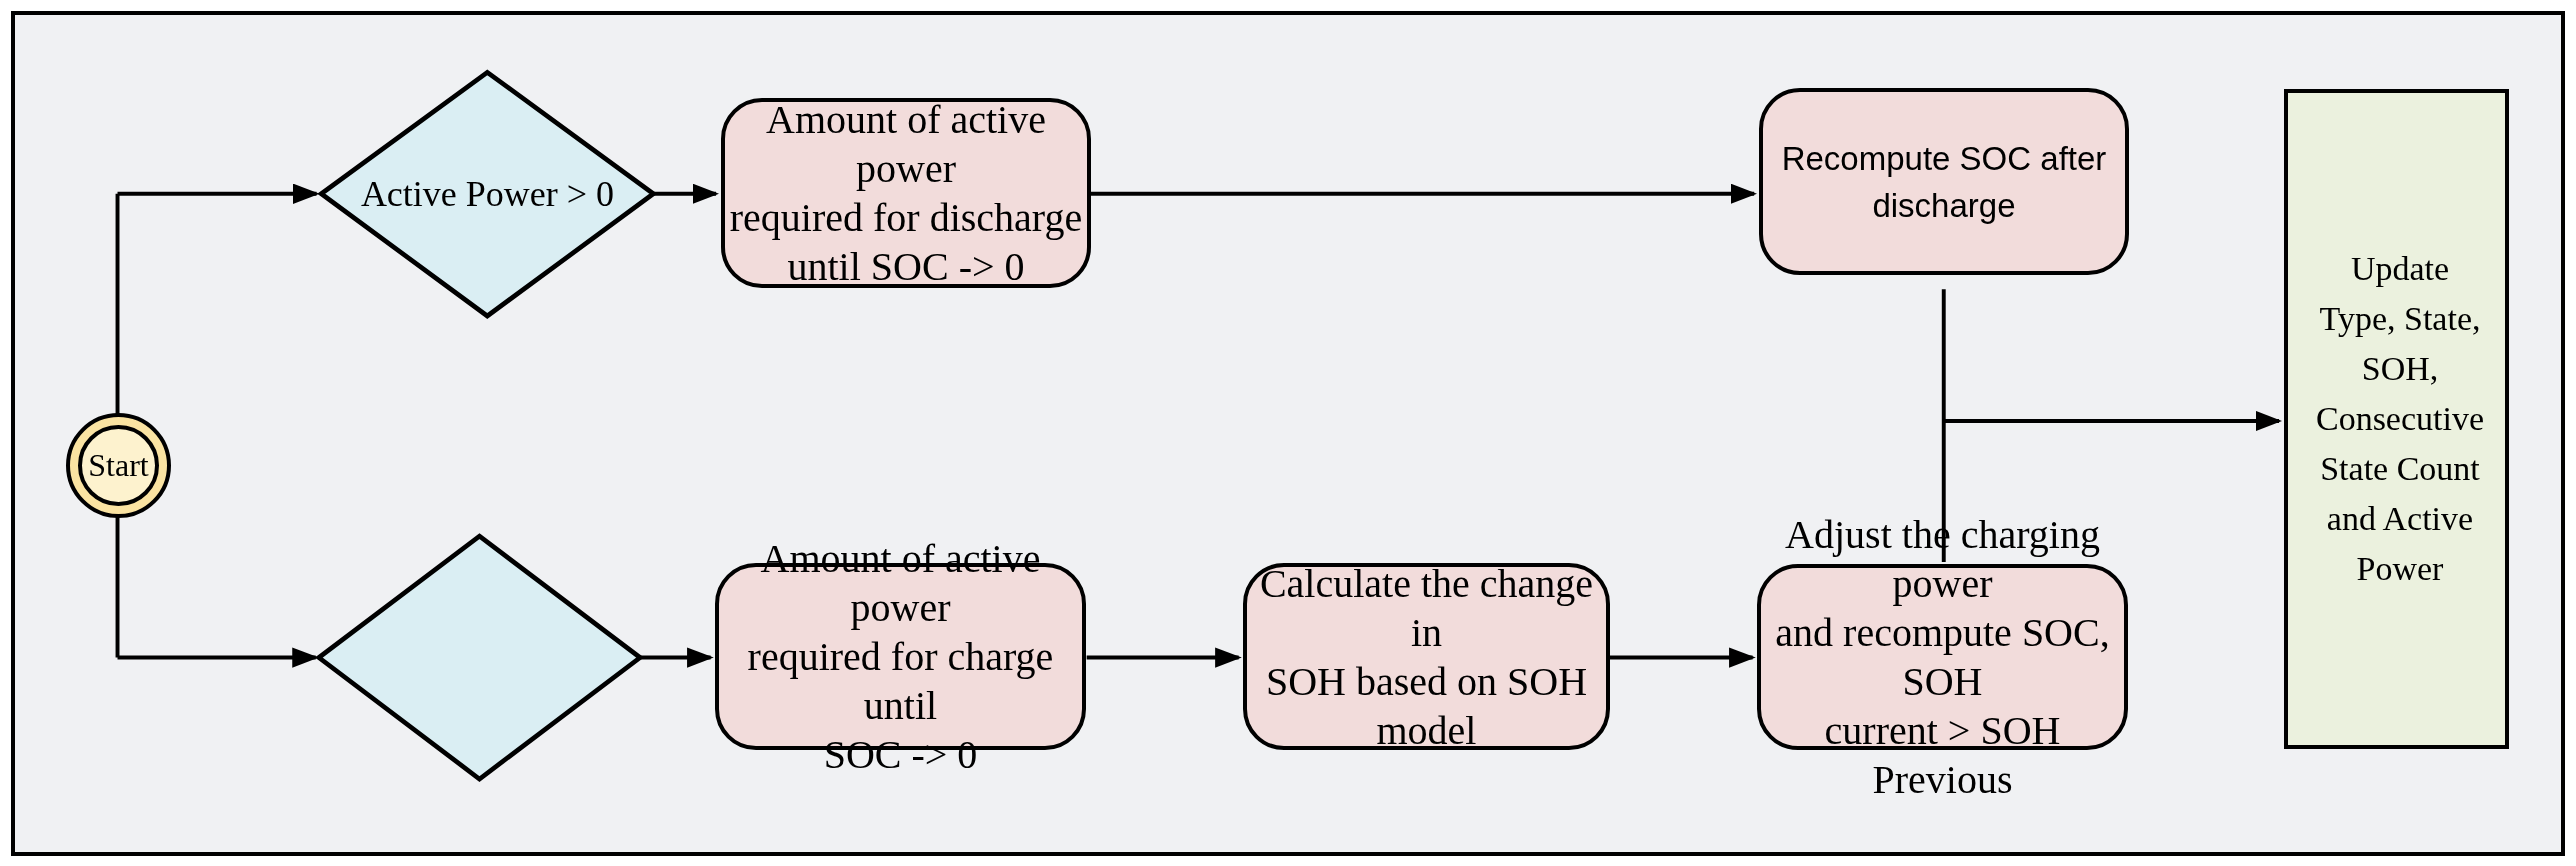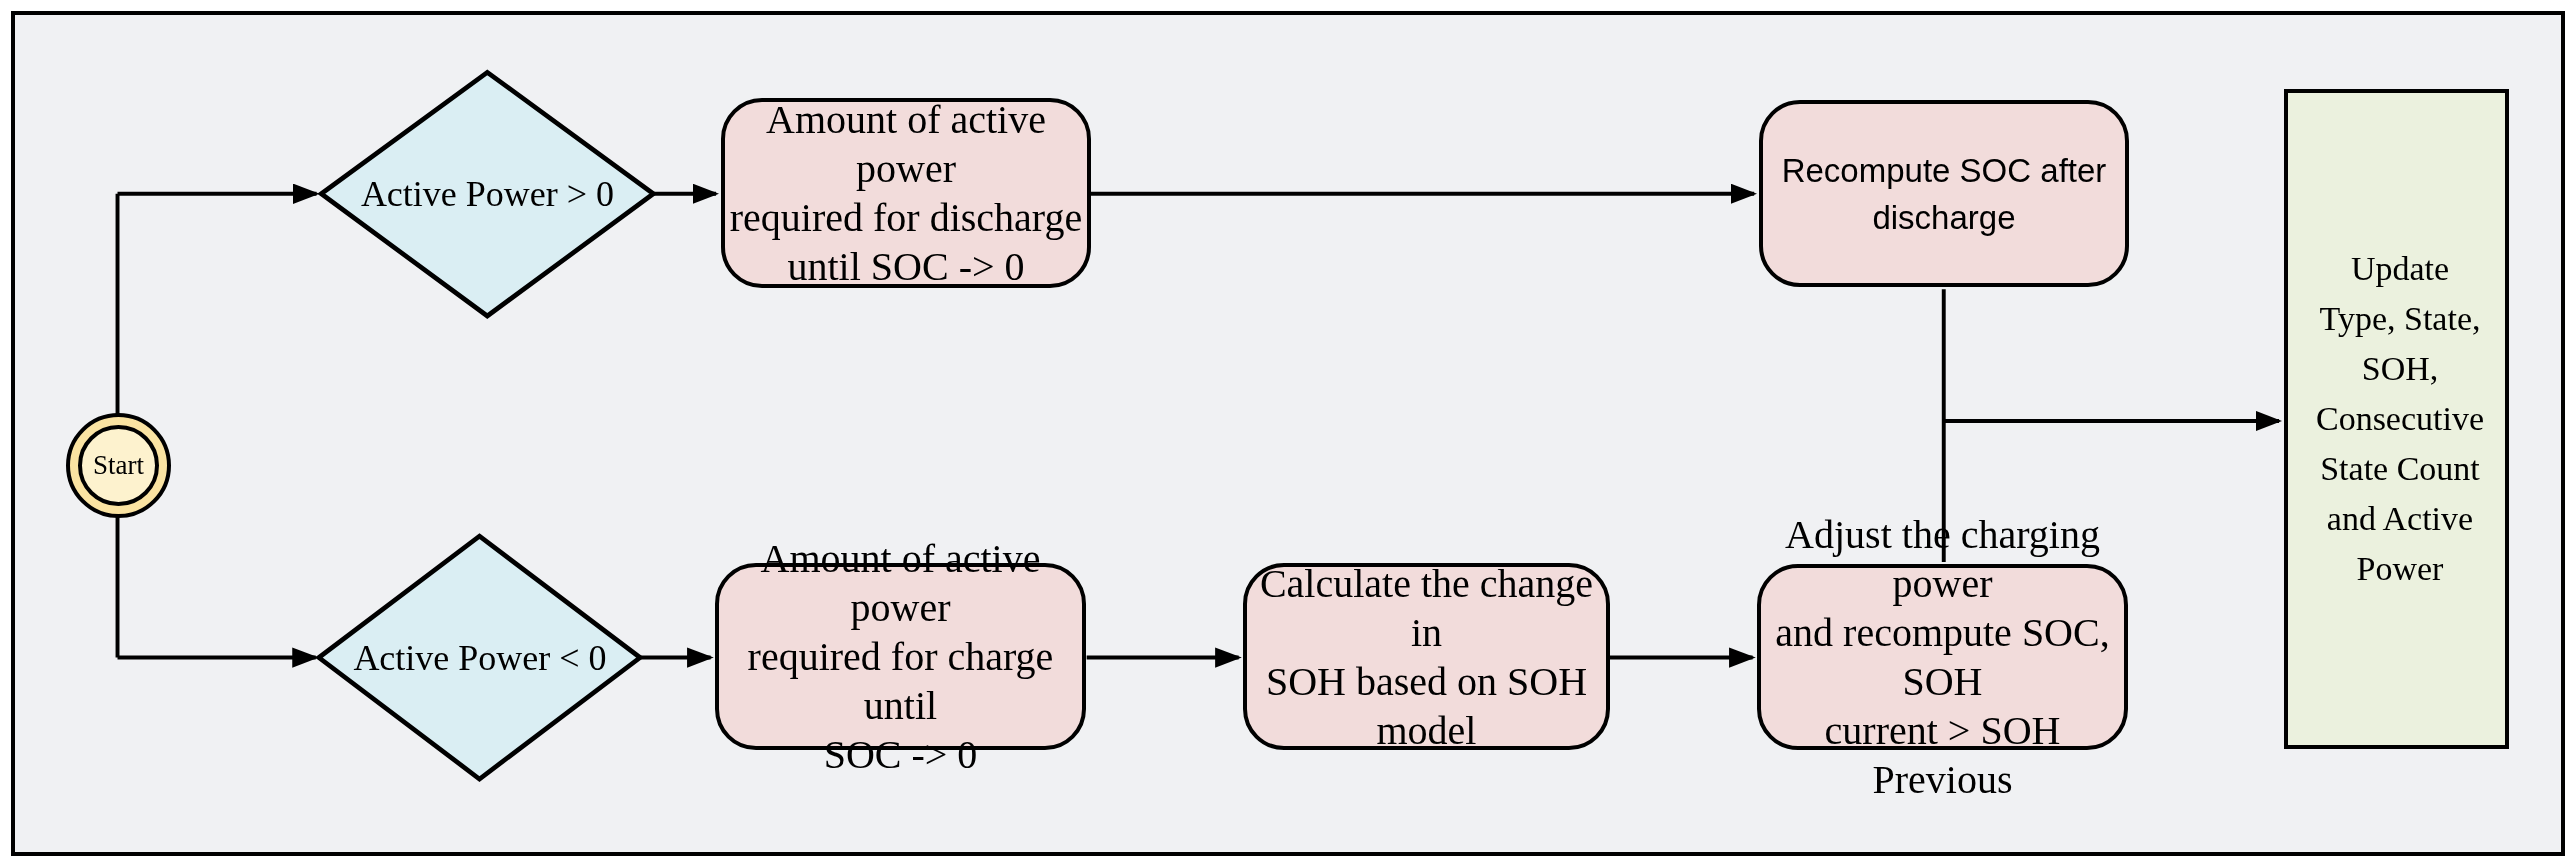--- a/index.html
+++ b/index.html
@@ -80,21 +80,21 @@
   }
   .start-inner {
     width: 81px; height: 81px;
     box-sizing: border-box;
     border: 4.7px solid var(--c-line, #000000);
     border-radius: 50%;
     background: var(--c-start_inner_fill, #fdf2ce);
     display: flex;
     align-items: center;
     justify-content: center;
-    font-size: 27px;
+    font-size: 32px;
   }
 </style>
 </head>
 <body>
 
 <div id="page">
 
   <div id="frame"></div>
 
   <svg id="wires" viewBox="0 0 3288 1106" xmlns="http://www.w3.org/2000/svg">
@@ -124,31 +124,28 @@
 
   <div class="node start-outer" style="left:66px; top:413px; width:105px; height:105px;">
     <div class="start-inner">
       <span class="label">Start</span>
     </div>
   </div>
 
   <div class="node decision-label" style="left:331px; top:76px; width:313px; height:235px;">
     <span class="label">Active Power &gt; 0</span>
   </div>
-  <div class="node decision-label" style="left:327px; top:540px; width:306px; height:235px;">
-    <span class="label">Active Power &lt; 0</span>
-  </div>
 
   <div class="node process" style="left:721px; top:98px; width:370px; height:190px;">
     <span class="label">Amount of active power
 required for discharge
 until SOC -&gt; 0</span>
   </div>
 
-  <div class="node process sans" style="left:1759px; top:100px; width:370px; height:187px;">
+  <div class="node process sans" style="left:1759px; top:88px; width:370px; height:187px;">
     <span class="label">Recompute SOC after
 discharge</span>
   </div>
 
   <div class="node process" style="left:715px; top:563px; width:371px; height:187px;">
     <span class="label">Amount of active power
 required for charge until
 SOC -&gt; 0</span>
   </div>
 

